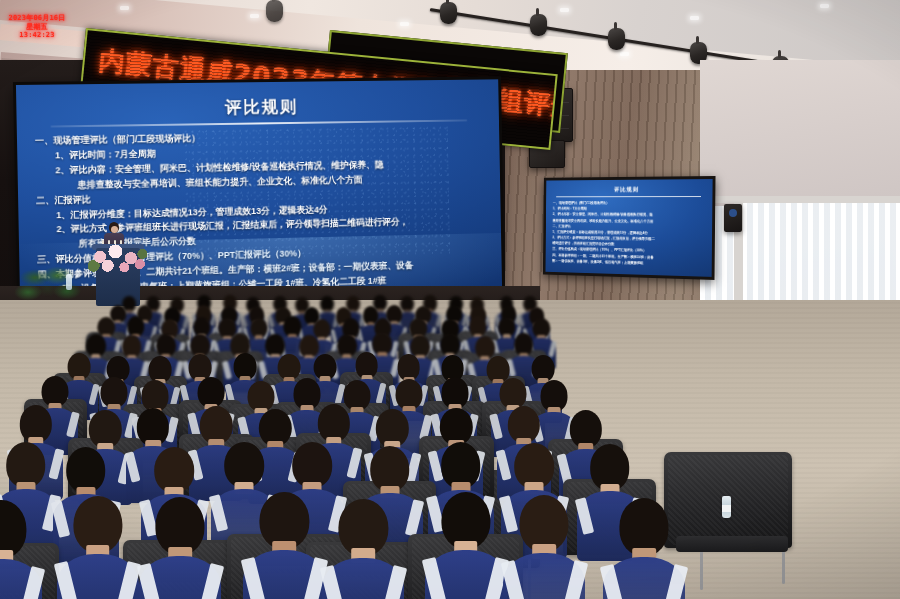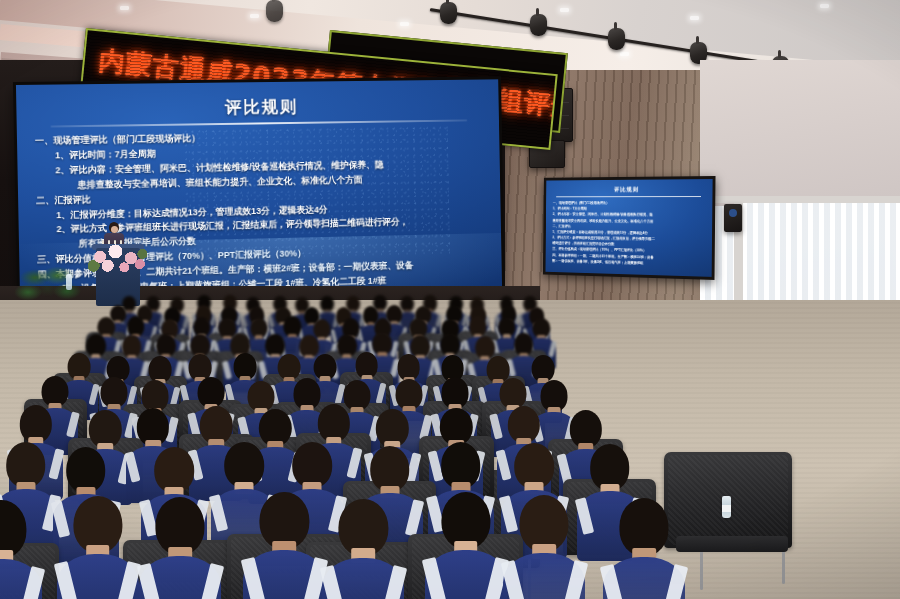--- a/index.html
+++ b/index.html
@@ -1239,15 +1239,20 @@
   <div class="chair" style="left:664px;top:452px;width:128px;height:96px;"></div>
   <div class="chair-leg" style="left:700px;top:540px;height:50px;"></div>
   <div class="chair-leg" style="left:782px;top:538px;height:46px;"></div>
   <div class="chair-seat" style="left:676px;top:536px;width:112px;height:16px;"></div>
   <div class="bottle" style="left:722px;top:496px;"></div>
 
   <div class="chair" style="left:420px;top:470px;width:120px;height:98px;"></div>
   <div class="chair-leg" style="left:452px;top:560px;height:39px;"></div>
   <div class="chair-leg" style="left:528px;top:558px;height:41px;"></div>
 
+  <div class="ts">
+    <div>2023年06月16日</div>
+    <div>星期五</div>
+    <div>13:42:23</div>
+  </div>
 
   <div class="vignette"></div>
 </div>
 
 </body></html>

